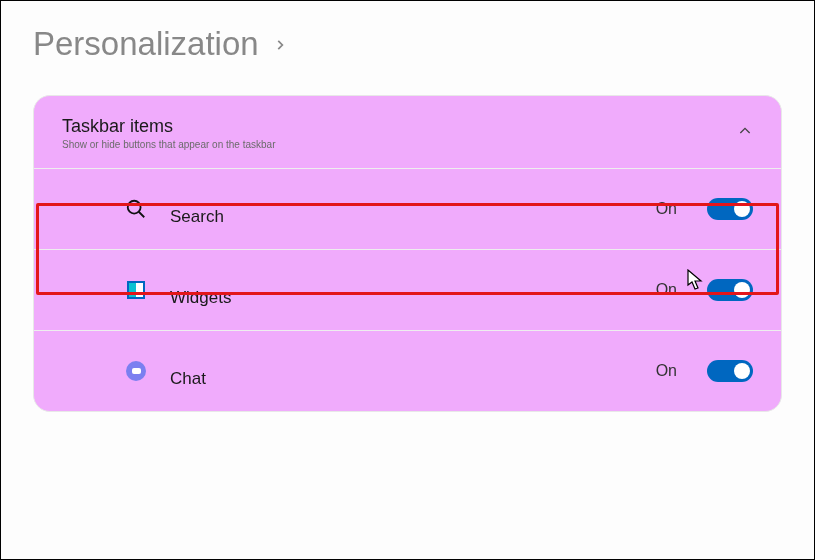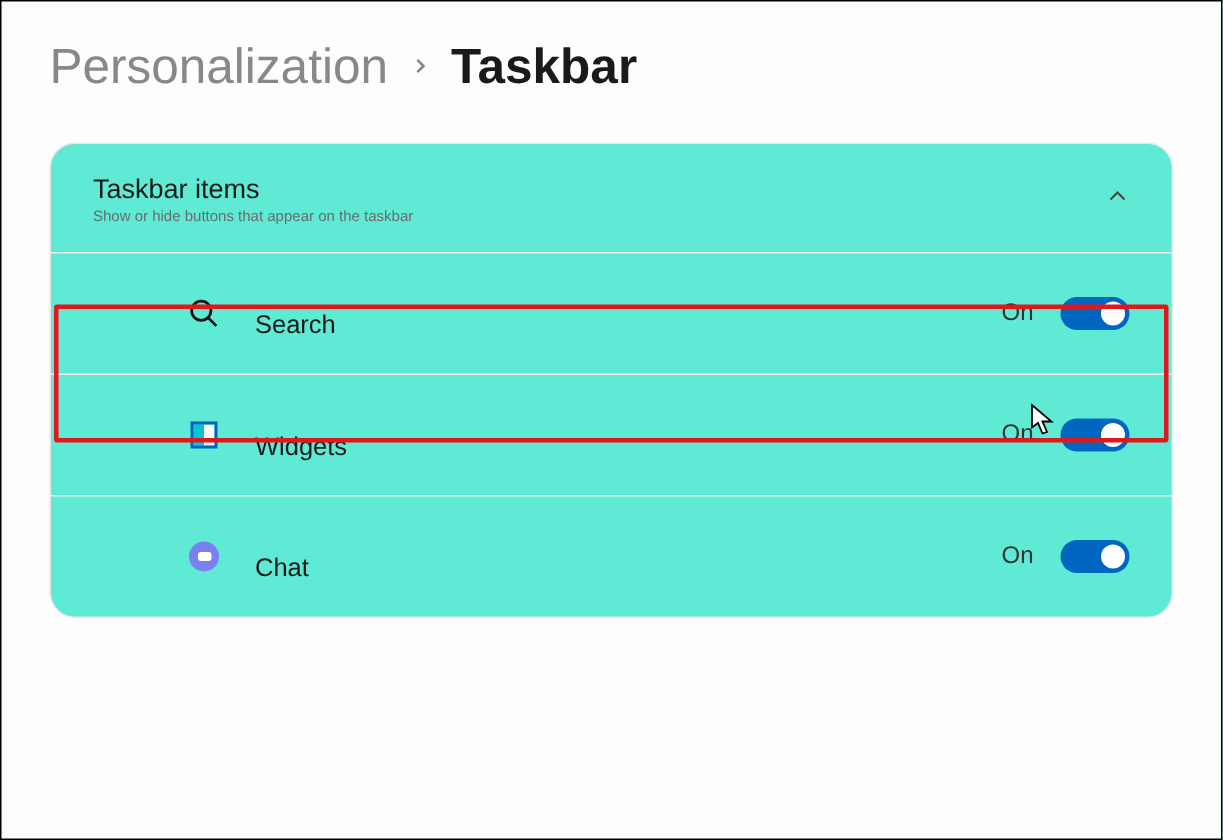--- a/index.html
+++ b/index.html
@@ -26,21 +26,21 @@
       font-size: 24px;
       color: #888;
     }
     .breadcrumb-current {
       font-size: 33px;
       color: #1a1a1a;
       font-weight: 600;
     }
     .card {
       margin: 8px 32px 0 32px;
-      background: #5eead4;
+      background: #f0abfc;
       border: 1px solid #e8e8e8;
       border-radius: 17px;
     }
     .card-header {
       display: flex;
       align-items: center;
       padding: 20px 28px 18px 28px;
       border-bottom: 1px solid #eee;
     }
     .card-header-text { flex: 1; }
@@ -76,21 +76,21 @@
     }
     .item-label {
       flex: 1;
       font-size: 17px;
       color: #1a1a1a;
       margin-top: 16px;
     }
     .item-state {
       font-size: 16px;
       color: #333;
-      margin-right: 18px;
+      margin-right: 30px;
     }
     .toggle {
       width: 46px;
       height: 22px;
       border-radius: 11px;
       position: relative;
       cursor: pointer;
     }
     .toggle.on { background: #0067c0; }
     .toggle.off {
@@ -150,21 +150,20 @@
 </head>
 <body>
 
 <div class="breadcrumb">
   <span class="breadcrumb-parent">Personalization</span>
   <span class="breadcrumb-sep">
     <svg width="14" height="14" viewBox="0 0 24 24" fill="none" stroke="#888" stroke-width="3">
         <polyline points="9 5 16 12 9 19"></polyline>
       </svg>
   </span>
-  <span class="breadcrumb-current">Taskbar</span>
 </div>
 
 <div class="card">
   <div class="card-header">
     <div class="card-header-text">
       <div class="card-title">Taskbar items</div>
       <div class="card-subtitle">Show or hide buttons that appear on the taskbar</div>
     </div>
     <span class="chevron">
       <svg width="16" height="16" viewBox="0 0 24 24" fill="none" stroke="#444" stroke-width="2">

